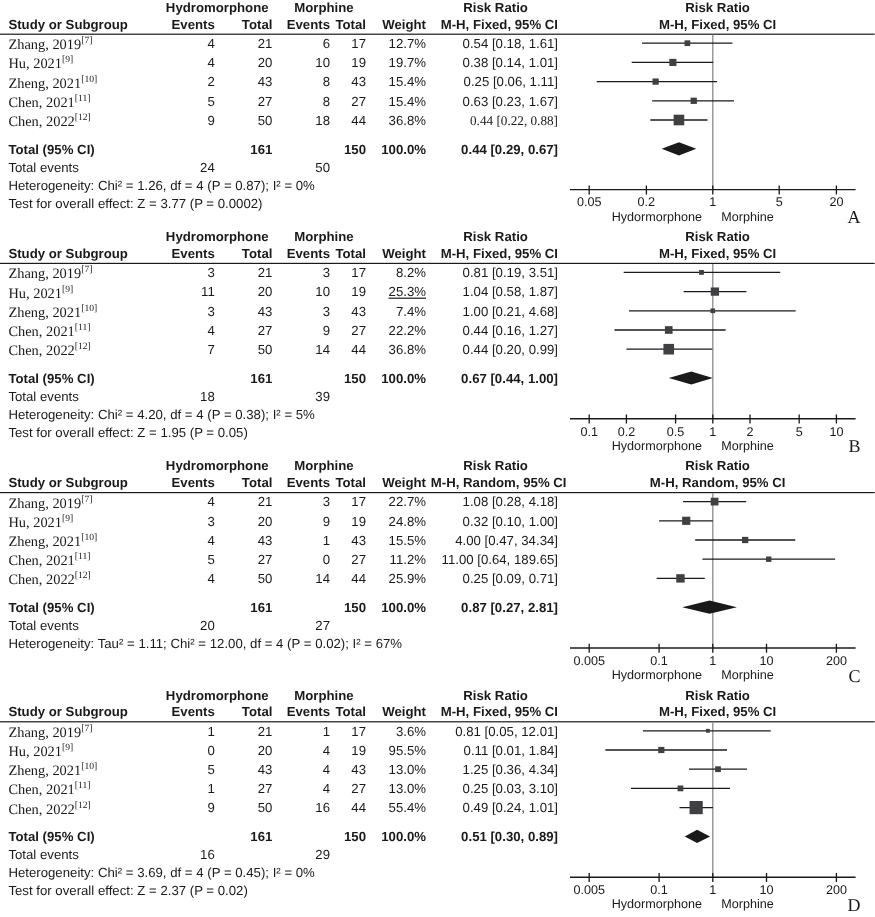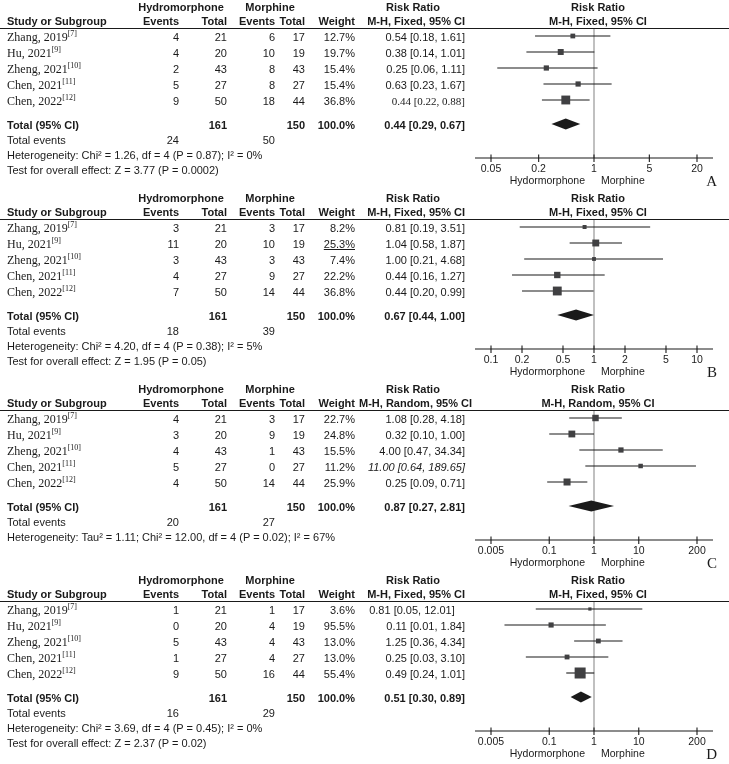--- a/index.html
+++ b/index.html
@@ -312,21 +312,21 @@
         <div class="cell tr" style="width: 50px;">15.5%</div>
         <div class="cell tr rr-col" style="width: 108px;">4.00 [0.47, 34.34]</div>
       </div>
       <div class="row h16">
         <div class="cell tl study-name" style="width: 131px;"><span>Chen, 2021</span><sup>[11]</sup></div>
         <div class="cell tr" style="width: 52px;">5</div>
         <div class="cell tr" style="width: 48px;">27</div>
         <div class="cell tr" style="width: 48px;">0</div>
         <div class="cell tr" style="width: 30px;">27</div>
         <div class="cell tr" style="width: 50px;">11.2%</div>
-        <div class="cell tr rr-col" style="width: 108px; font-style: italic;">11.00 [0.64, 189.65]</div>
+        <div class="cell tr rr-col" style="width: 108px;">11.00 [0.64, 189.65]</div>
       </div>
       <div class="row h16">
         <div class="cell tl study-name" style="width: 131px;"><span>Chen, 2022</span><sup>[12]</sup></div>
         <div class="cell tr" style="width: 52px;">4</div>
         <div class="cell tr" style="width: 48px;">50</div>
         <div class="cell tr" style="width: 48px;">14</div>
         <div class="cell tr" style="width: 30px;">44</div>
         <div class="cell tr" style="width: 50px;">25.9%</div>
         <div class="cell tr rr-col" style="width: 108px;">0.25 [0.09, 0.71]</div>
       </div>
@@ -397,21 +397,21 @@
         <div class="cell tr bold rr-col" style="width: 108px;">M-H, Fixed, 95% CI</div>
         <div class="cell tc bold" style="width: 262px;">M-H, Fixed, 95% CI</div>
       </div>
       <div class="row h16">
         <div class="cell tl study-name" style="width: 131px;"><span>Zhang, 2019</span><sup>[7]</sup></div>
         <div class="cell tr" style="width: 52px;">1</div>
         <div class="cell tr" style="width: 48px;">21</div>
         <div class="cell tr" style="width: 48px;">1</div>
         <div class="cell tr" style="width: 30px;">17</div>
         <div class="cell tr" style="width: 50px;">3.6%</div>
-        <div class="cell tr rr-col" style="width: 108px; text-align: center;">0.81 [0.05, 12.01]</div>
+        <div class="cell tr rr-col" style="width: 108px;">0.81 [0.05, 12.01]</div>
       </div>
       <div class="row h16">
         <div class="cell tl study-name" style="width: 131px;"><span>Hu, 2021</span><sup>[9]</sup></div>
         <div class="cell tr" style="width: 52px;">0</div>
         <div class="cell tr" style="width: 48px;">20</div>
         <div class="cell tr" style="width: 48px;">4</div>
         <div class="cell tr" style="width: 30px;">19</div>
         <div class="cell tr" style="width: 50px;">95.5%</div>
         <div class="cell tr rr-col" style="width: 108px;">0.11 [0.01, 1.84]</div>
       </div>

